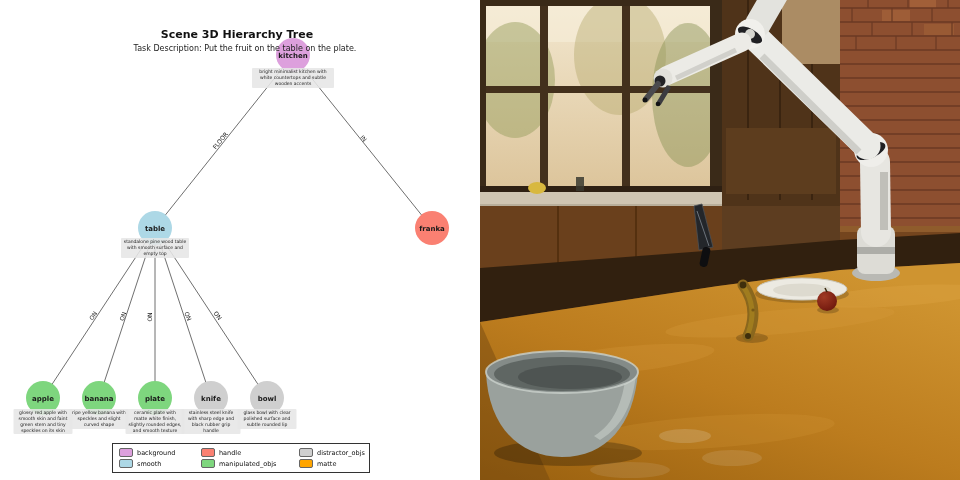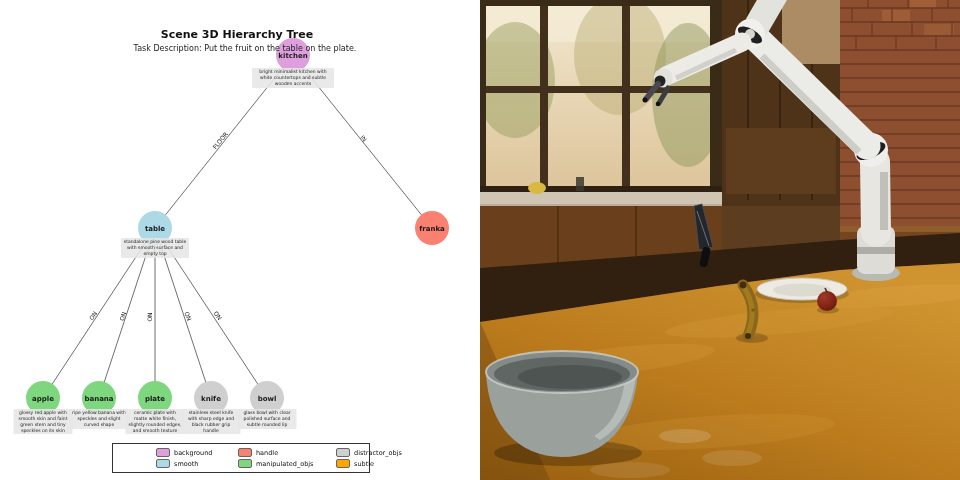--- a/index.html
+++ b/index.html
@@ -8,21 +8,21 @@
   .tree-header{position:absolute;left:0;top:5px;width:474px;text-align:center;z-index:5;margin-top:23px;}
   .tree-title{font-size:11px;color:#111;font-weight:bold;}
   .tree-subtitle{font-size:8px;color:#222;margin-top:3px;padding-left:16px;}
   .tree-svg{position:absolute;left:0;top:0;width:480px;height:480px;}
   .node-label{font-size:7px;font-weight:bold;fill:#1a1a1a;}
   .edge-label{font-size:6px;fill:#222;}
   .node-desc{position:absolute;transform:translateX(-50%);font-size:4.5px;line-height:1.3;text-align:center;color:#222;
     background:rgba(230,230,230,0.88);padding:1px 2px;border-radius:1px;z-index:4;}
   .legend{position:absolute;left:112px;top:443px;width:258px;box-sizing:border-box;border:1px solid #333;background:#fff;
     display:grid;grid-template-columns:82px 98px 70px;row-gap:2px;padding:4px 6px;z-index:6;}
-  .legend-item{display:flex;align-items:center;gap:4px;font-size:6.5px;color:#111;white-space:nowrap;margin-left:37px;}
+  .legend-item{display:flex;align-items:center;gap:4px;font-size:6.5px;color:#111;white-space:nowrap;}
   .swatch{width:12px;height:7px;border:1px solid #666;border-radius:2px;flex:none;}
   .right-panel{position:absolute;left:480px;top:0;width:480px;height:480px;}
   .right-panel svg{display:block;}
 </style>
 </head>
 <body>
 
 <div class="app">
 
   <div class="left-panel">
@@ -105,21 +105,21 @@
       <div class="legend-item">
         <span class="swatch" style="background-color: rgb(173, 216, 230);"></span>
         <span>smooth</span>
       </div>
       <div class="legend-item">
         <span class="swatch" style="background-color: rgb(126, 214, 126);"></span>
         <span>manipulated_objs</span>
       </div>
       <div class="legend-item">
         <span class="swatch" style="background-color: rgb(255, 165, 0);"></span>
-        <span>subtle</span>
+        <span>matte</span>
       </div>
     </div>
   </div>
 
   <div class="right-panel">
     <svg viewBox="0 0 480 480" width="480" height="480">
       <defs>
         <linearGradient id="windowGrad" x1="0" y1="0" x2="0" y2="1">
           <stop offset="0" stop-color="#f3e8d0"></stop>
             <stop offset="1" stop-color="#dcc49a"></stop>

